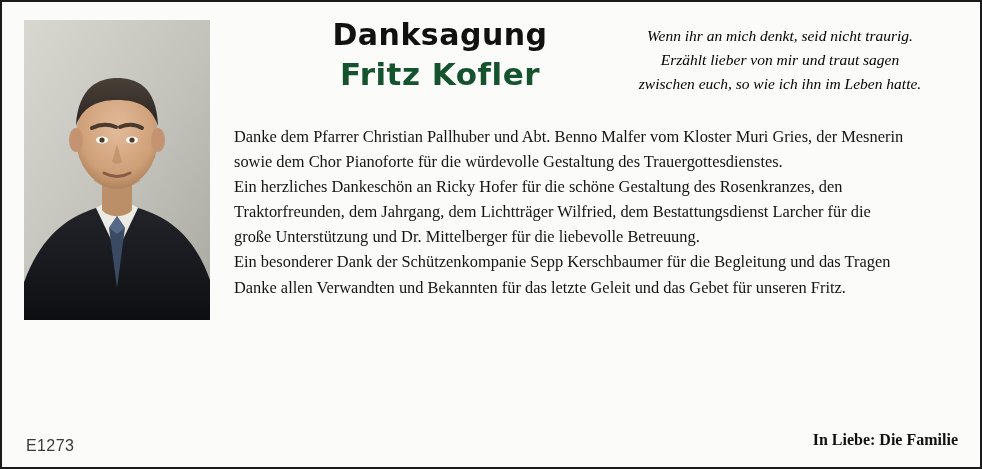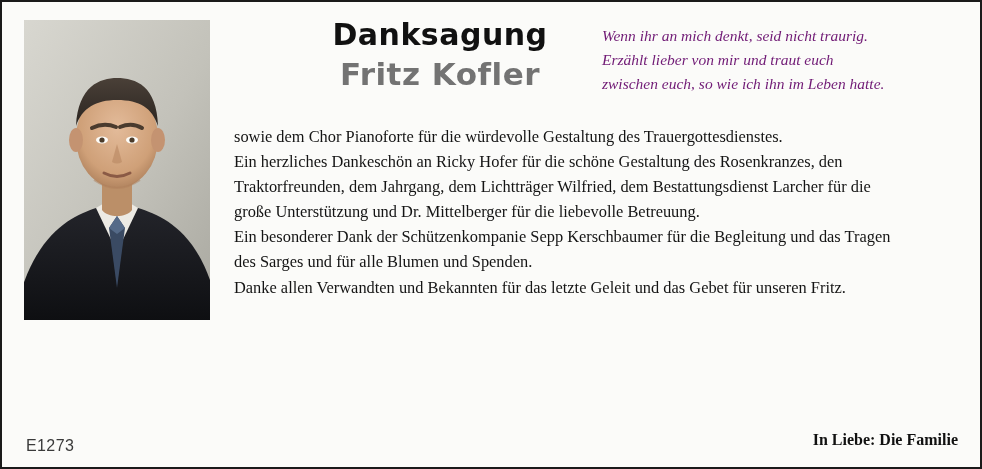--- a/index.html
+++ b/index.html
@@ -52,36 +52,36 @@
     font-size: 30px;
     letter-spacing: 0.5px;
     color: #111111;
     line-height: 1.15;
   }
   .name {
     font-family: "DejaVu Sans", sans-serif;
     font-weight: bold;
     font-size: 31px;
     letter-spacing: 0.5px;
-    color: #737373;
+    color: #14532d;
     line-height: 1.25;
     margin-top: 2px;
   }
 
   .verse {
     position: absolute;
     right: 22px;
     top: 22px;
     width: 356px;
-    text-align: left;
+    text-align: center;
     font-family: "Liberation Serif", serif;
     font-style: italic;
     font-size: 15.5px;
     line-height: 1.55;
-    color: #701a75;
+    color: #000000;
   }
   .verse div { white-space: nowrap; }
 
   .body {
     position: absolute;
     left: 232px;
     top: 122px;
     right: 18px;
     font-family: "Liberation Serif", serif;
     font-size: 16.4px;
@@ -173,32 +173,32 @@
       </svg>
     </div>
 
     <div class="headblock">
       <div class="danksagung">Danksagung</div>
       <div class="name">Fritz Kofler</div>
     </div>
 
     <div class="verse">
       <div>Wenn ihr an mich denkt, seid nicht traurig.</div>
-      <div>Erzählt lieber von mir und traut euch</div>
+      <div>Erzählt lieber von mir und traut sagen</div>
       <div>zwischen euch, so wie ich ihn im Leben hatte.</div>
     </div>
 
     <div class="body">
       <div class="para">
+        <div>Danke dem Pfarrer Christian Pallhuber und Abt. Benno Malfer vom Kloster Muri Gries, der Mesnerin</div>
         <div>sowie dem Chor Pianoforte für die würdevolle Gestaltung des Trauergottesdienstes.</div>
         <div>Ein herzliches Dankeschön an Ricky Hofer für die schöne Gestaltung des Rosenkranzes, den</div>
         <div>Traktorfreunden, dem Jahrgang, dem Lichtträger Wilfried, dem Bestattungsdienst Larcher für die</div>
         <div>große Unterstützung und Dr. Mittelberger für die liebevolle Betreuung.</div>
         <div>Ein besonderer Dank der Schützenkompanie Sepp Kerschbaumer für die Begleitung und das Tragen</div>
-        <div>des Sarges und für alle Blumen und Spenden.</div>
         <div>Danke allen Verwandten und Bekannten für das letzte Geleit und das Gebet für unseren Fritz.</div>
       </div>
     </div>
 
     <div class="code">E1273</div>
     <div class="signoff">In Liebe: Die Familie</div>
 
   </div>
 </div>
 

